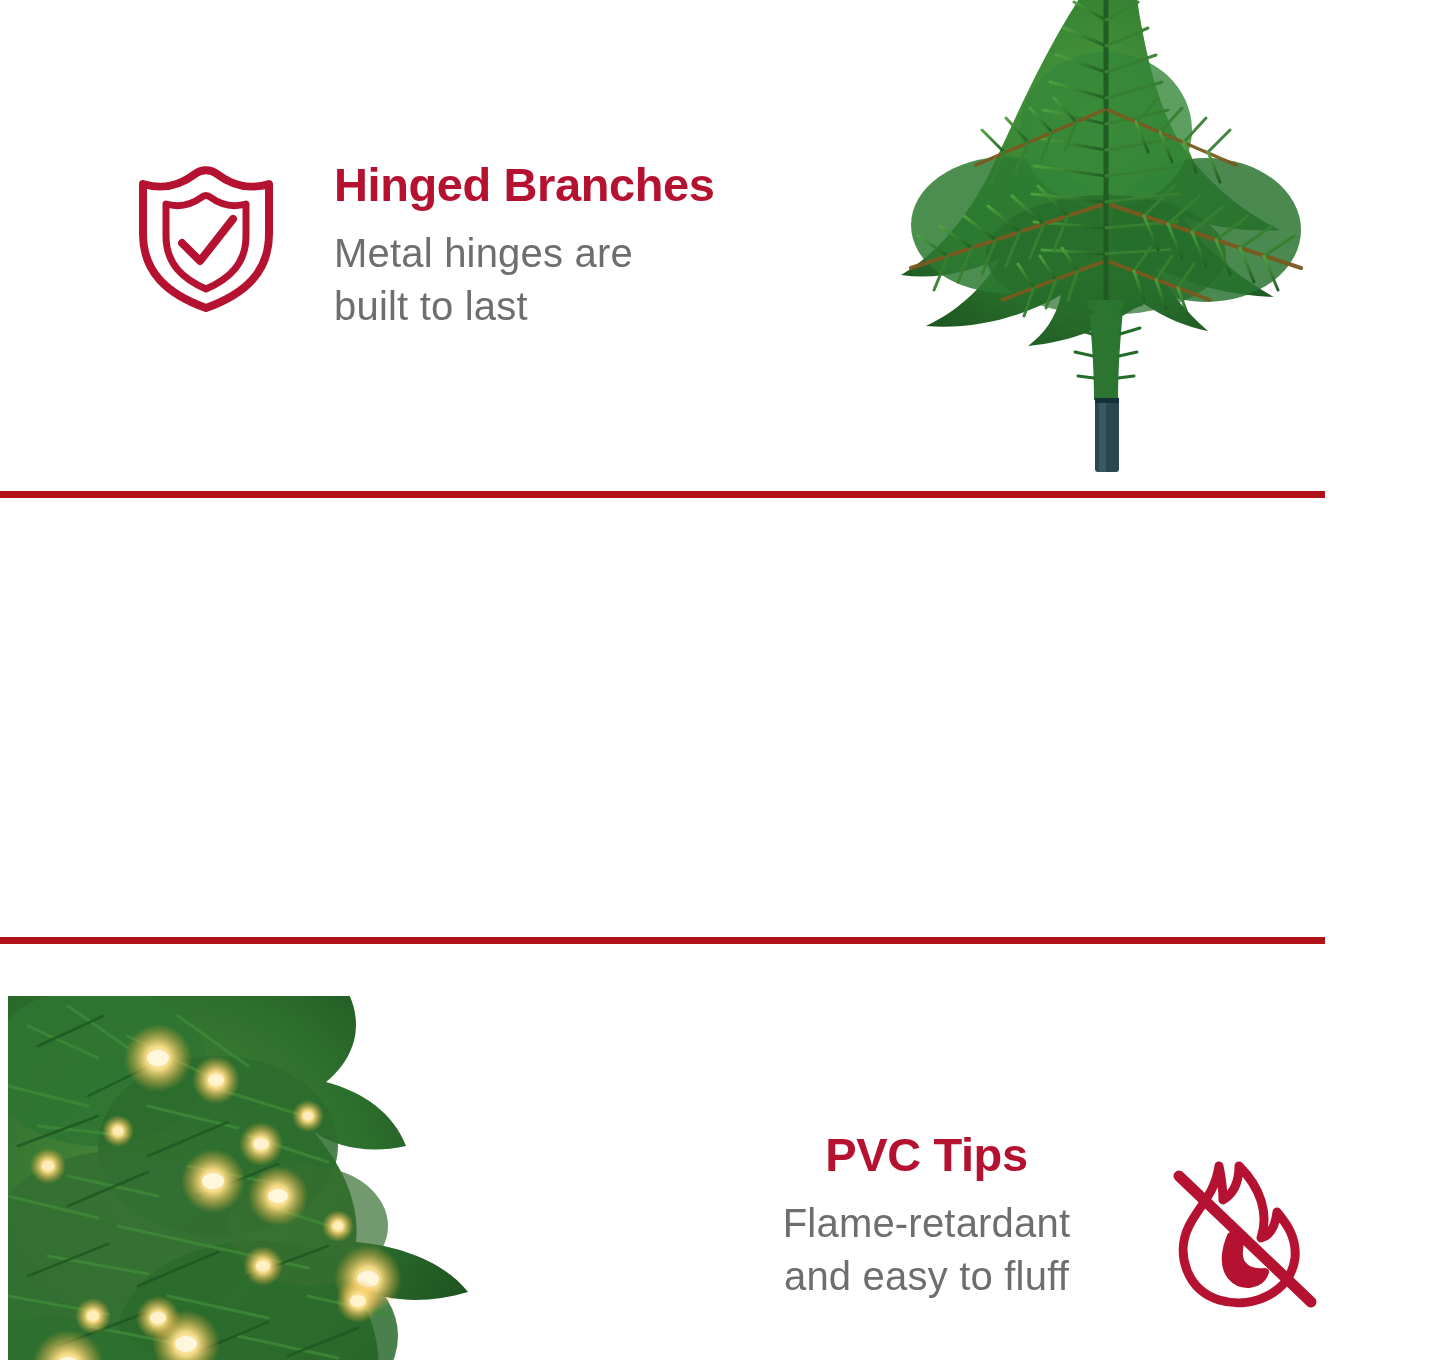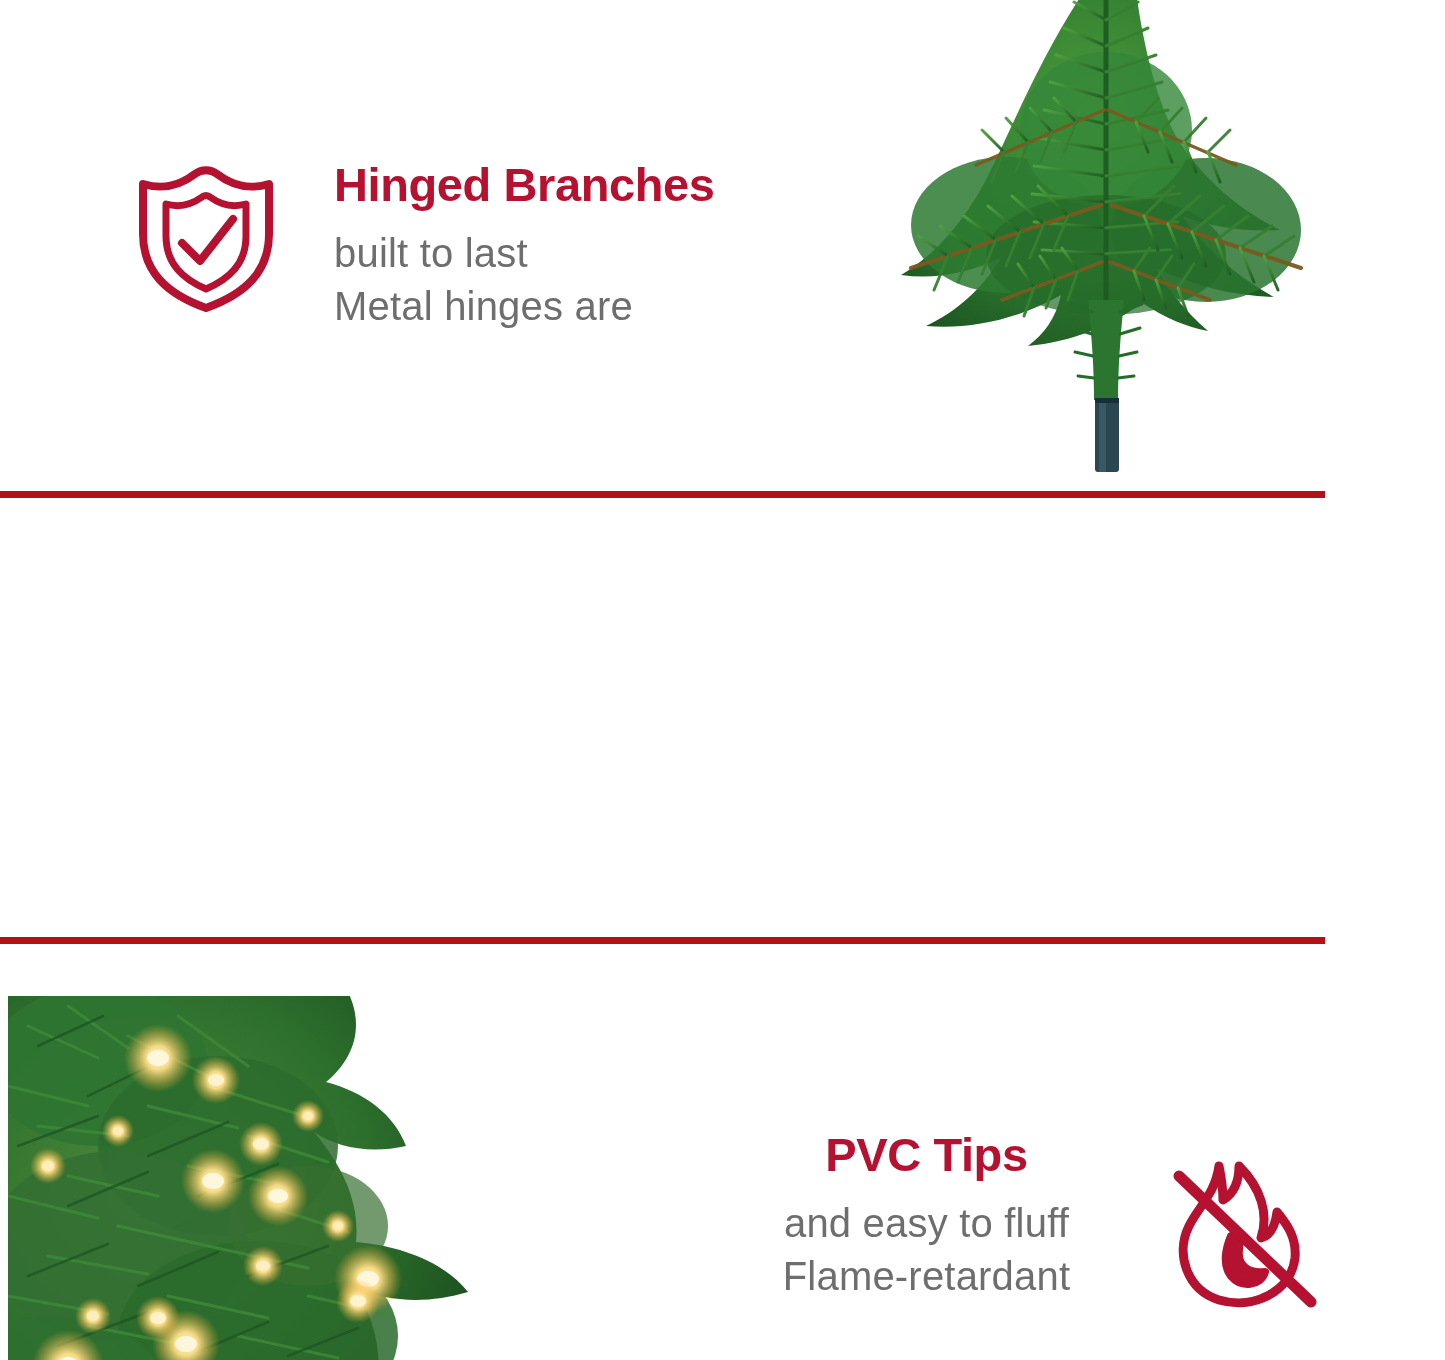--- a/index.html
+++ b/index.html
@@ -230,22 +230,22 @@
                  L136 74 C136 112 112 134 73 148 C34 134 10 112 10 74 Z"></path>
         <path d="M33 44 C47 48 58 45 69 37 C71 35 75 35 77 37 C88 45 99 48 113 44
                  L113 76 C113 104 96 119 73 129 C50 119 33 104 33 76 Z" stroke-width="7"></path>
         <path d="M49 83 L67 101 L100 59" stroke-width="8"></path>
       </svg>
     </div>
 
     <div class="text-block" id="text-hinged">
       <div class="heading">Hinged Branches</div>
       <div class="subtext">
+        <span class="ln">Metal hinges are</span>
         <span class="ln">built to last</span>
-        <span class="ln">Metal hinges are</span>
       </div>
     </div>
   </div>
 
   <div class="divider" id="divider-1"></div>
 
   <div class="panel" id="panel-pvc">
 
     <div class="photo" id="photo-lit">
       <svg width="536" height="439" viewBox="0 0 536 439">
@@ -402,22 +402,22 @@
                 <ellipse cx="330" cy="230" rx="5" ry="4" fill="#FFEEBC"></ellipse>
               </g>
           </g>
         </g>
       </svg>
     </div>
 
     <div class="text-block" id="text-pvc">
       <div class="heading">PVC Tips</div>
       <div class="subtext">
+        <span class="ln">Flame-retardant</span>
         <span class="ln">and easy to fluff</span>
-        <span class="ln">Flame-retardant</span>
       </div>
     </div>
 
     <div class="icon" id="icon-noflame">
       <svg width="160" height="162" viewBox="0 0 160 162" fill="none" stroke="#B41230" stroke-width="9" stroke-linecap="round" stroke-linejoin="round">
 
         <path d="M54 16 C50 44 34 56 24 76 C10 104 22 140 54 150
                  C88 160 126 142 130 108 C132 86 120 72 112 62
                  C110 78 104 86 96 88 C104 64 96 38 74 16
                  C74 34 68 44 58 50 C58 38 56 26 54 16 Z"></path>

